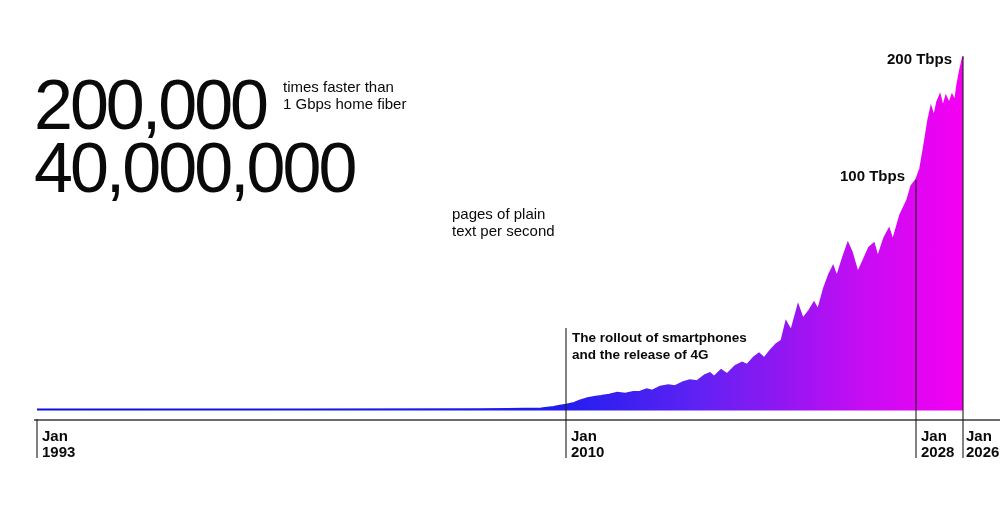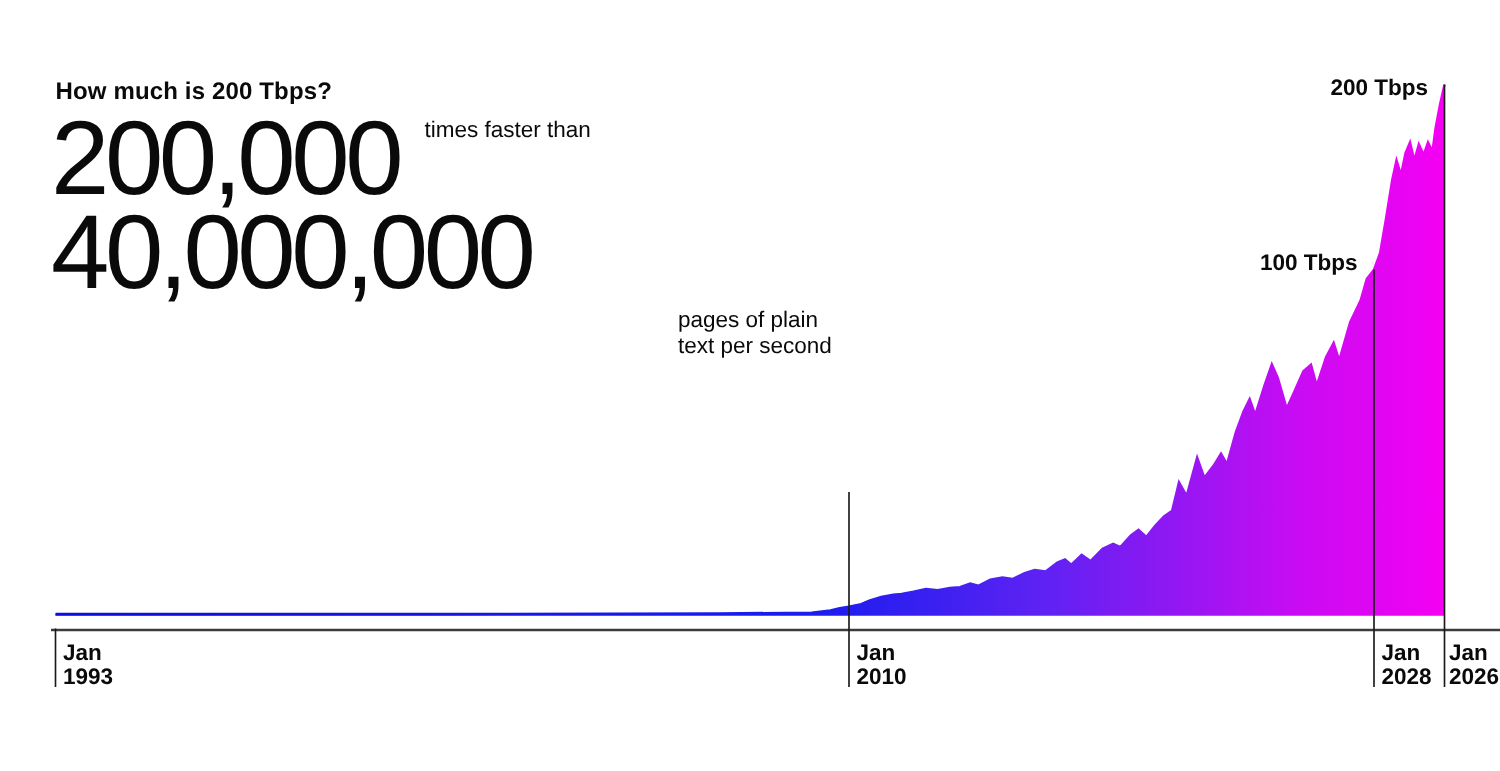--- a/index.html
+++ b/index.html
@@ -55,34 +55,38 @@
       </defs>
       <polygon points="37.0,409.3 298.4,409.3 478.9,409.0 541.1,408.4 553.6,406.9 559.8,405.5 566.0,404.5 574.1,402.8 579.5,400.5 587.5,398.0 595.6,396.5 601.0,395.9 609.1,394.5 617.2,392.6 625.2,393.5 633.3,391.9 640.0,391.5 646.8,389.0 652.2,390.5 660.2,386.5 668.3,385.0 675.0,386.0 683.1,382.1 689.8,380.0 697.1,381.0 704.9,375.0 710.0,372.9 714.1,376.5 721.1,369.9 727.0,374.0 735.1,365.9 742.1,362.5 746.9,364.7 753.9,357.0 759.0,353.2 764.2,358.0 770.1,350.5 776.0,344.2 781.4,340.5 786.0,321.5 791.1,330.5 798.1,305.0 802.9,318.5 809.1,310.4 814.0,302.4 818.0,309.4 823.9,288.0 829.0,274.3 833.1,266.0 836.8,276.5 843.0,257.0 847.9,242.9 851.9,251.9 857.8,272.4 863.0,260.9 868.9,247.5 874.0,243.1 877.8,257.0 884.0,238.1 889.1,228.5 892.8,240.3 900.1,214.8 907.1,200.2 911.2,185.8 916.0,179.8 920.1,168.5 924.0,145.7 928.1,120.2 931.0,106.8 934.0,116.5 937.0,102.0 940.0,94.9 942.9,106.8 945.9,96.1 949.1,103.2 952.0,94.9 955.0,100.8 957.0,85.6 960.0,69.7 963.0,56.4 963,410.5 37,410.5" fill="url(#areaGrad)"></polygon>
       <polyline points="37.0,409.3 298.4,409.3 478.9,409.0 541.1,408.4 553.6,406.9 559.8,405.5 566.0,404.5 574.1,402.8 579.5,400.5 587.5,398.0 595.6,396.5 601.0,395.9 609.1,394.5 617.2,392.6 625.2,393.5 633.3,391.9 640.0,391.5 646.8,389.0 652.2,390.5 660.2,386.5 668.3,385.0 675.0,386.0 683.1,382.1 689.8,380.0 697.1,381.0 704.9,375.0 710.0,372.9 714.1,376.5 721.1,369.9 727.0,374.0 735.1,365.9 742.1,362.5 746.9,364.7 753.9,357.0 759.0,353.2 764.2,358.0 770.1,350.5 776.0,344.2 781.4,340.5 786.0,321.5 791.1,330.5 798.1,305.0 802.9,318.5 809.1,310.4 814.0,302.4 818.0,309.4 823.9,288.0 829.0,274.3 833.1,266.0 836.8,276.5 843.0,257.0 847.9,242.9 851.9,251.9 857.8,272.4 863.0,260.9 868.9,247.5 874.0,243.1 877.8,257.0 884.0,238.1 889.1,228.5 892.8,240.3 900.1,214.8 907.1,200.2 911.2,185.8 916.0,179.8 920.1,168.5 924.0,145.7 928.1,120.2 931.0,106.8 934.0,116.5 937.0,102.0 940.0,94.9 942.9,106.8 945.9,96.1 949.1,103.2 952.0,94.9 955.0,100.8 957.0,85.6 960.0,69.7 963.0,56.4" fill="none" stroke="url(#areaGrad)" stroke-width="1.6"></polyline>
       <line x1="34" y1="420" x2="1000" y2="420" stroke="#3c3c3c" stroke-width="1.6"></line>
       <line x1="37.0" y1="419" x2="37.0" y2="458" stroke="#1a1a1a" stroke-width="1.1"></line>
       <line x1="566.0" y1="328" x2="566.0" y2="458" stroke="#1a1a1a" stroke-width="1.1"></line>
       <line x1="916.0" y1="179.8" x2="916.0" y2="458" stroke="#1a1a1a" stroke-width="1.1"></line>
       <line x1="963.0" y1="56.4" x2="963.0" y2="458" stroke="#1a1a1a" stroke-width="1.1"></line>
     </svg>
 
-  <div id="page-title" class="abs">How much is 200 Tbps?</div>
 
   <div id="fact-value-0" class="abs fact-value">200,000</div>
   <div id="fact-label-0" class="abs fact-label">
     <span>times faster than</span><br>
+    <span>1 Gbps home fiber</span>
   </div>
 
   <div id="fact-value-1" class="abs fact-value">40,000,000</div>
 
   <div id="fact-label-2" class="abs fact-label">
     <span>pages of plain</span><br>
     <span>text per second</span>
   </div>
 
+  <div id="annotation-smartphones" class="abs">
+    <span>The rollout of smartphones</span><br>
+    <span>and the release of 4G</span>
+  </div>
 
   <div id="annotation-100tbps" class="abs peak-label">100 Tbps</div>
   <div id="annotation-200tbps" class="abs peak-label">200 Tbps</div>
 
   <div id="tick-0" class="abs tick-label">
     <span>Jan</span>
     <span>1993</span>
   </div>
   <div id="tick-1" class="abs tick-label">
     <span>Jan</span>

